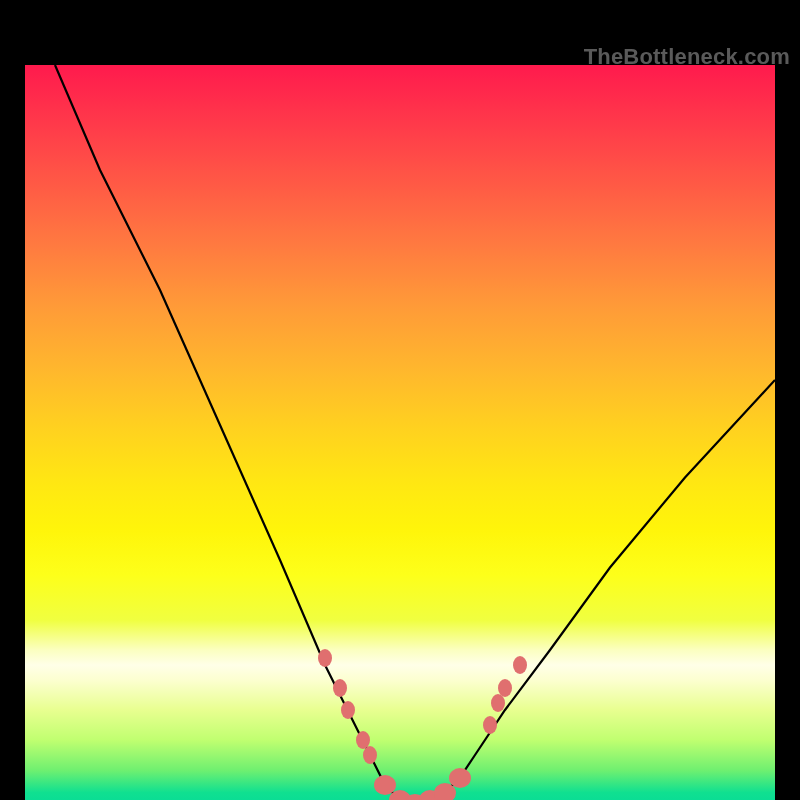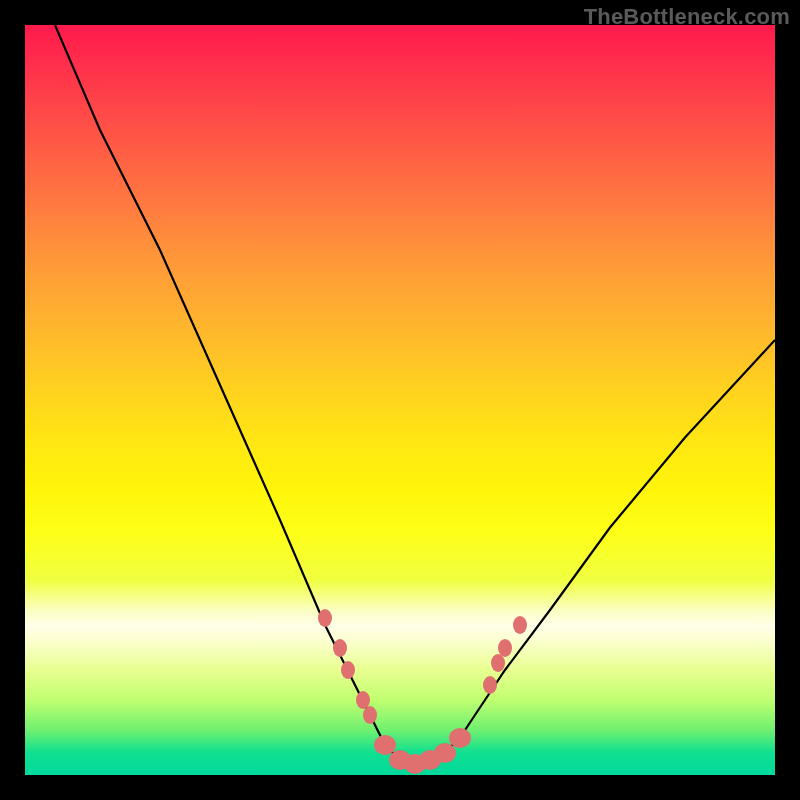--- a/index.html
+++ b/index.html
@@ -2,20 +2,21 @@
 <html><head>
 <meta charset="utf-8">
 <style>
   * { margin: 0; padding: 0; box-sizing: border-box; }
   html, body { width: 800px; height: 800px; overflow: hidden; background: #000; }
   .frame {
     position: relative;
     width: 800px;
     height: 572px;
     background: #000;
+    margin-top: 40px;
   }
   .plot {
     position: absolute;
     left: 25px;
     top: 25px;
     width: 750px;
     height: 750px;
     background: linear-gradient(to bottom,
       #ff1a4d 0%,
       #ff3a4a 8%,

